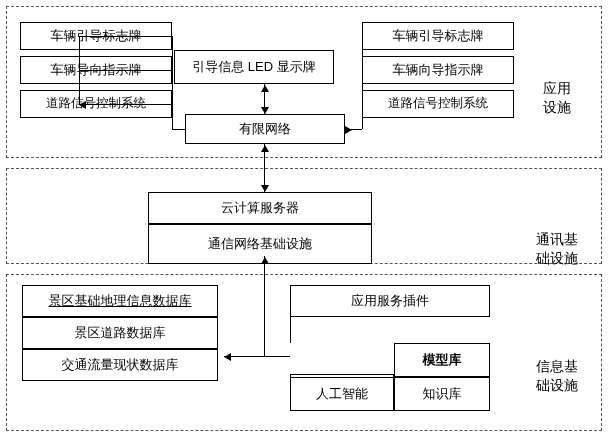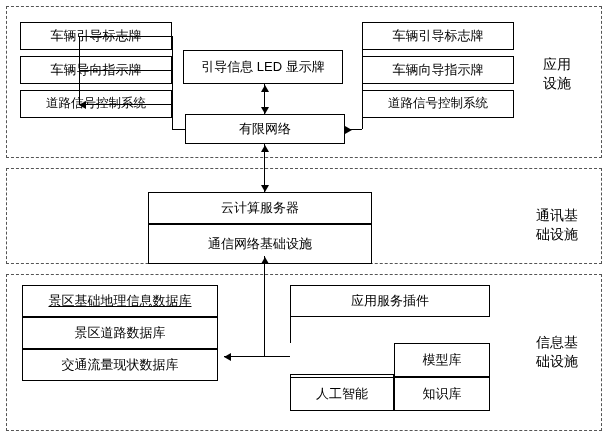--- a/index.html
+++ b/index.html
@@ -22,20 +22,21 @@
     border: 1px dashed #555;
     box-sizing: border-box;
   }
   .band-label {
     position: absolute;
     font-size: 14px;
     color: #000;
     line-height: 19px;
     text-align: center;
     white-space: pre-line;
+    margin-top: 24px;
   }
   .box {
     position: absolute;
     box-sizing: border-box;
     border: 1px solid #000;
     background: #ffffff;
     display: flex;
     align-items: center;
     justify-content: center;
     font-size: 13px;
@@ -84,21 +85,21 @@
 <div id="canvas">
 
   <div class="band" style="left:6px; top:6px; width:596px; height:152px;"></div>
   <div class="band-label" style="left:524px; top:55px; width:66px;">应用
 设施</div>
 
   <div class="box" style="left:20px; top:22px; width:152px; height:28px;">车辆引导标志牌</div>
   <div class="box" style="left:20px; top:56px; width:152px; height:28px;">车辆导向指示牌</div>
   <div class="box small" style="left:20px; top:90px; width:152px; height:28px;">道路信号控制系统</div>
 
-  <div class="box" style="left:183px; top:50px; width:160px; height:34px;">引导信息 LED 显示牌</div>
+  <div class="box" style="left:174px; top:50px; width:160px; height:34px;">引导信息 LED 显示牌</div>
 
   <div class="box" style="left:362px; top:22px; width:152px; height:28px;">车辆引导标志牌</div>
   <div class="box" style="left:362px; top:56px; width:152px; height:28px;">车辆向导指示牌</div>
   <div class="box small" style="left:362px; top:90px; width:152px; height:28px;">道路信号控制系统</div>
 
   <div class="box" style="left:185px; top:114px; width:160px; height:30px;">有限网络</div>
 
   <div class="line vline" style="left:264px; top:84px; height:30px;"></div>
   <div class="arrow arrow-up" style="left:261px; top:85px;"></div>
   <div class="arrow arrow-down" style="left:261px; top:107px;"></div>
@@ -129,21 +130,21 @@
   <div class="band" style="left:6px; top:274px; width:596px; height:157px;"></div>
   <div class="band-label" style="left:524px; top:333px; width:66px;">信息基
 础设施</div>
 
   <div class="box" style="left:22px; top:285px; width:196px; height:32px;text-decoration:underline;">景区基础地理信息数据库</div>
   <div class="box" style="left:22px; top:317px; width:196px; height:32px;">景区道路数据库</div>
   <div class="box" style="left:22px; top:349px; width:196px; height:32px;">交通流量现状数据库</div>
 
   <div class="box" style="left:290px; top:285px; width:200px; height:32px;">应用服务插件</div>
   <div class="box" style="left:290px; top:343px; width:104px; height:34px;margin-top:31px;">专家系统</div>
-  <div class="box" style="left:394px; top:343px; width:96px; height:34px;">模型库</div>
+  <div class="box" style="left:394px; top:343px; width:96px; height:34px;font-weight:bold;">模型库</div>
   <div class="box" style="left:290px; top:377px; width:104px; height:34px;">人工智能</div>
   <div class="box" style="left:394px; top:377px; width:96px; height:34px;">知识库</div>
 
   <div class="line vline" style="left:264px; top:256px; height:100px;"></div>
   <div class="arrow arrow-up" style="left:261px; top:257px;"></div>
 
   <div class="line hline" style="left:224px; top:356px; width:66px;"></div>
   <div class="arrow arrow-left" style="left:224px; top:353px;"></div>
 
   <div class="line vline" style="left:290px; top:317px; height:26px;"></div>

